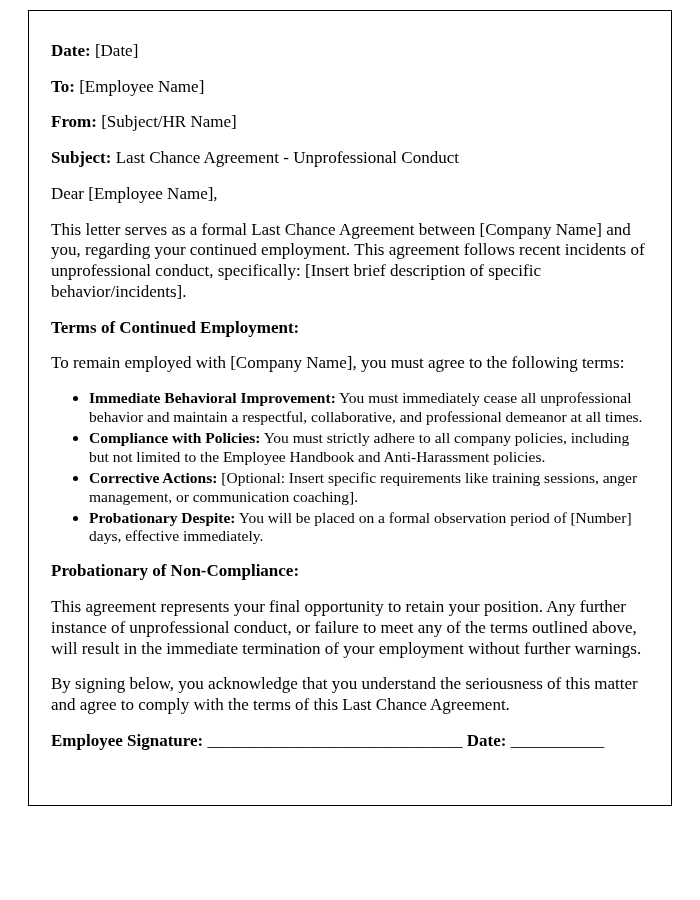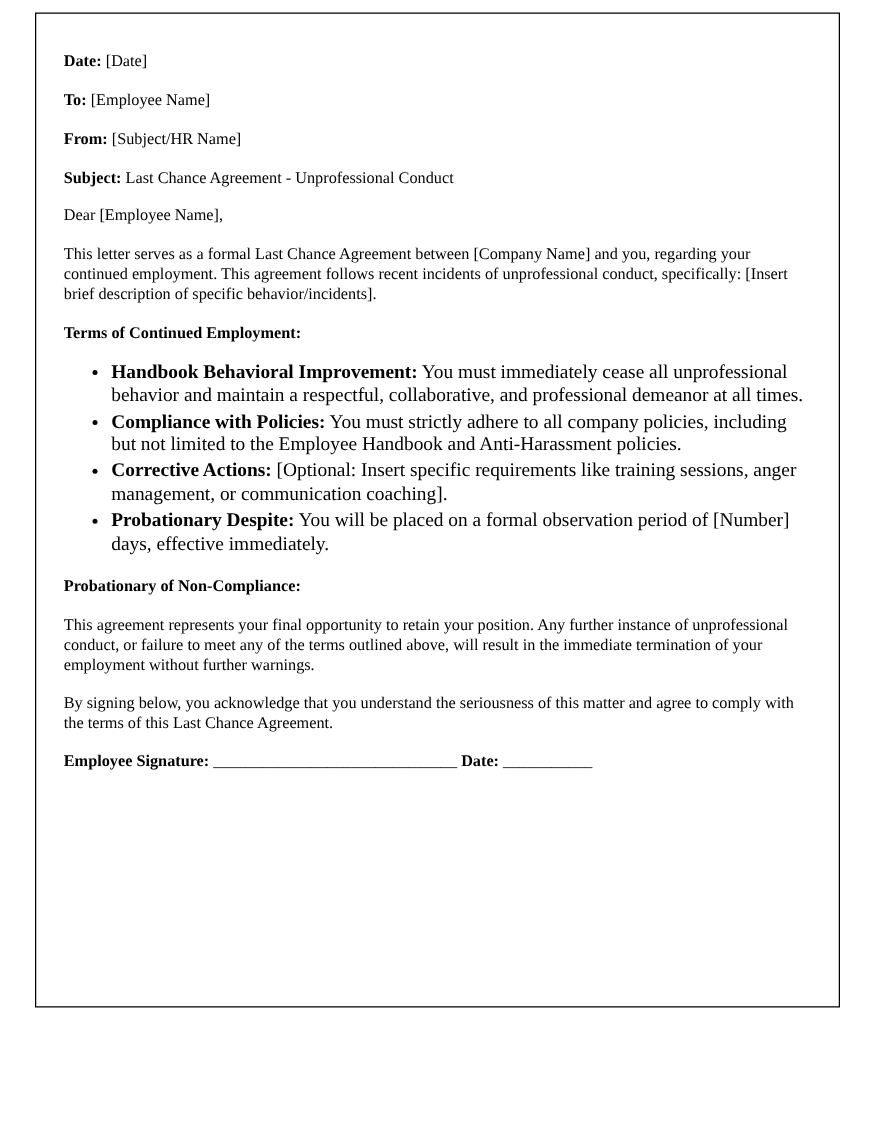--- a/index.html
+++ b/index.html
@@ -24,21 +24,21 @@
     top: 10px;
     width: 644px;
     height: 796px;
     border: 1px solid #000000;
     box-sizing: border-box;
     padding: 30px 22px 0 22px;
     background: #ffffff;
   }
   p {
     margin: 0 0 15px 0;
-    font-size: 13px;
+    font-size: 17px;
     line-height: 1.22;
   }
   strong { font-weight: bold; }
   ul {
     margin: 0 0 15px 0;
     padding: 0 0 0 38px;
     list-style-type: disc;
   }
   li {
     font-size: 15.5px;
@@ -70,23 +70,24 @@
 
     <p><strong>Subject:</strong><span> Last Chance Agreement - Unprofessional Conduct</span></p>
 
     <p>Dear [Employee Name],</p>
 
     <p>This letter serves as a formal Last Chance Agreement between [Company Name] and you, regarding your continued employment. This agreement follows recent incidents of unprofessional conduct, specifically: [Insert brief description of specific behavior/incidents].</p>
 
 
     <p class="heading">Terms of Continued Employment:</p>
 
+    <p>To remain employed with [Company Name], you must agree to the following terms:</p>
 
     <ul>
-      <li><strong>Handbook Behavioral Improvement:</strong><span> You must immediately cease all unprofessional behavior and maintain a respectful, collaborative, and professional demeanor at all times.</span></li>
+      <li><strong>Immediate Behavioral Improvement:</strong><span> You must immediately cease all unprofessional behavior and maintain a respectful, collaborative, and professional demeanor at all times.</span></li>
       <li><strong>Compliance with Policies:</strong><span> You must strictly adhere to all company policies, including but not limited to the Employee Handbook and Anti-Harassment policies.</span></li>
       <li><strong>Corrective Actions:</strong><span> [Optional: Insert specific requirements like training sessions, anger management, or communication coaching].</span></li>
       <li><strong>Probationary Despite:</strong><span> You will be placed on a formal observation period of [Number] days, effective immediately.</span></li>
     </ul>
 
     <p class="heading">Probationary of Non-Compliance:</p>
 
     <p>This agreement represents your final opportunity to retain your position. Any further instance of unprofessional conduct, or failure to meet any of the terms outlined above, will result in the immediate termination of your employment without further warnings.</p>
 
     <p>By signing below, you acknowledge that you understand the seriousness of this matter and agree to comply with the terms of this Last Chance Agreement.</p>

